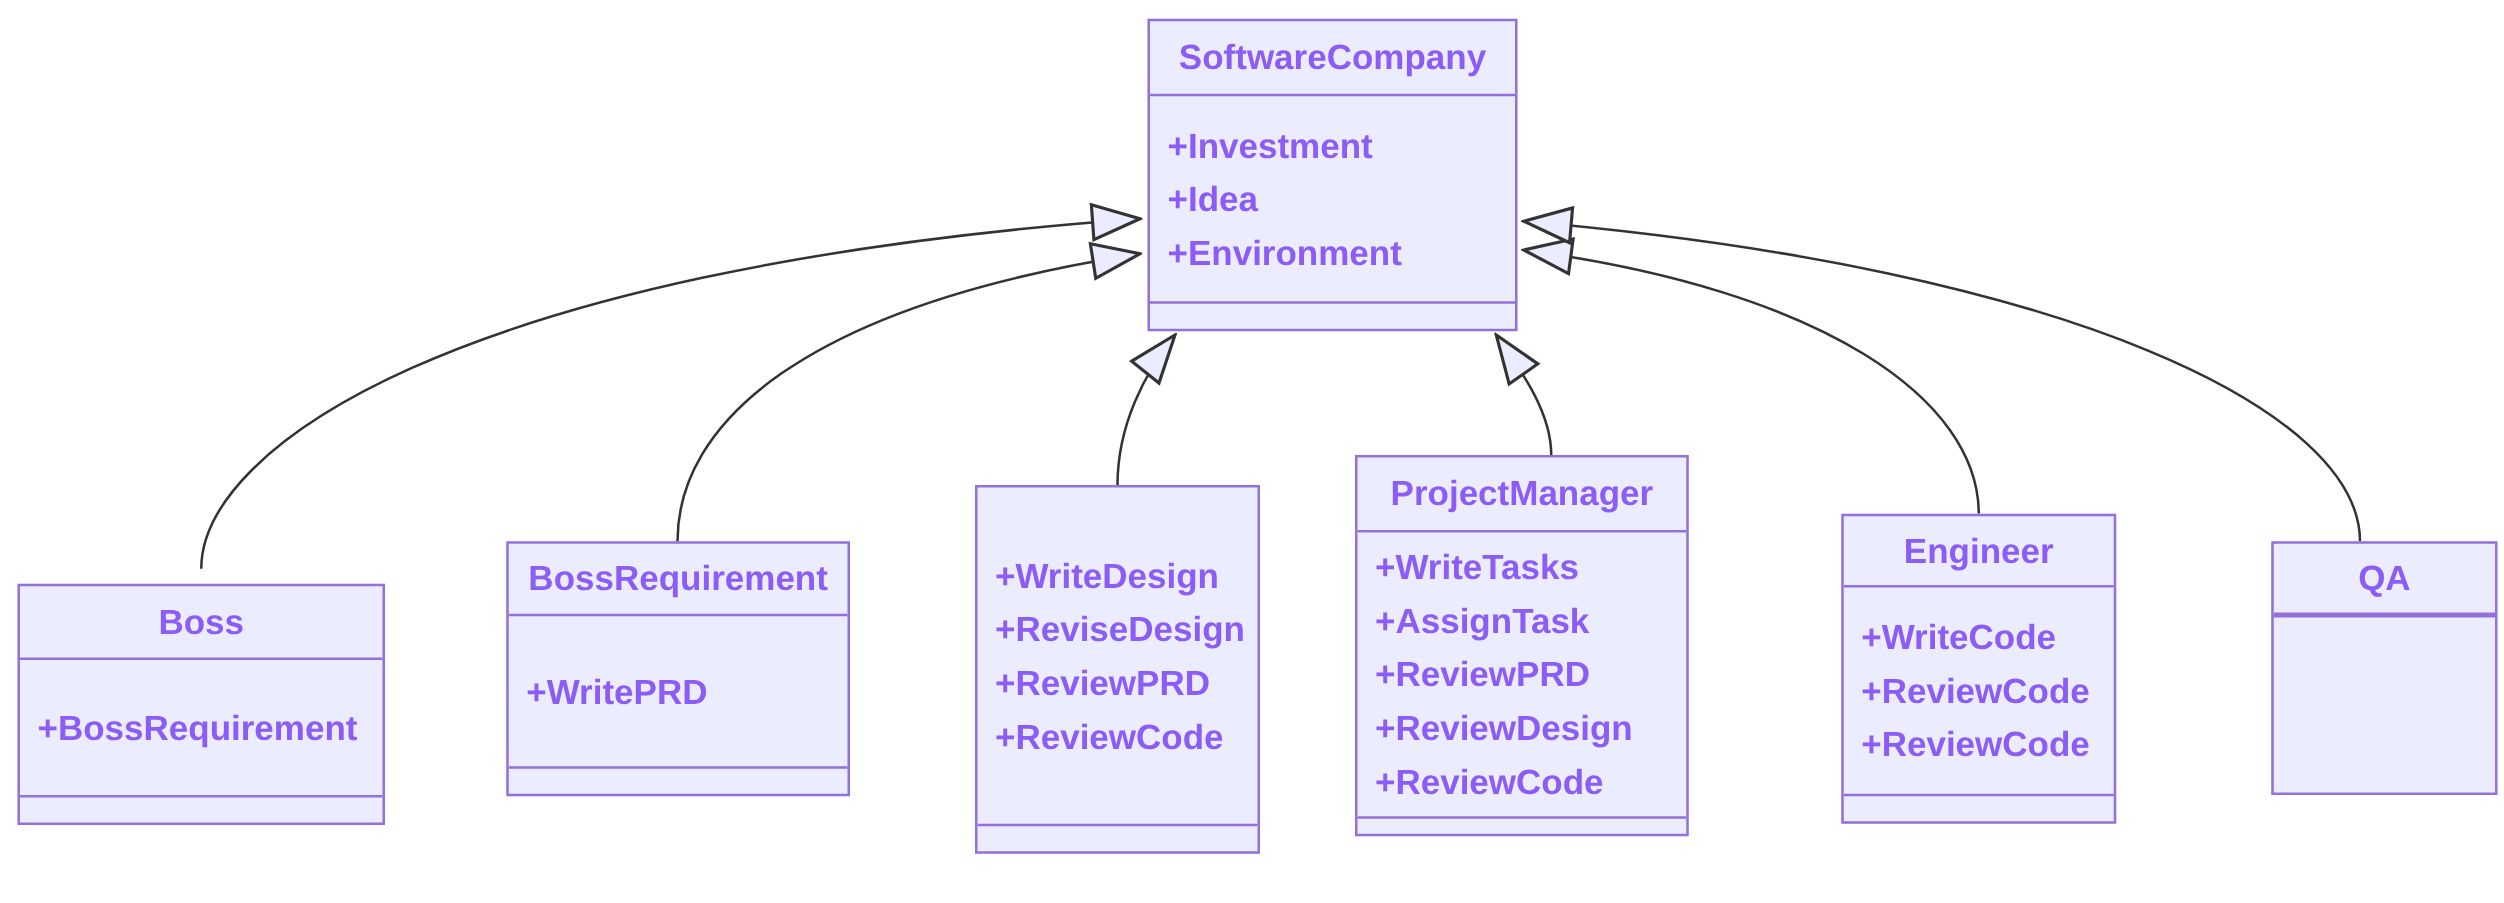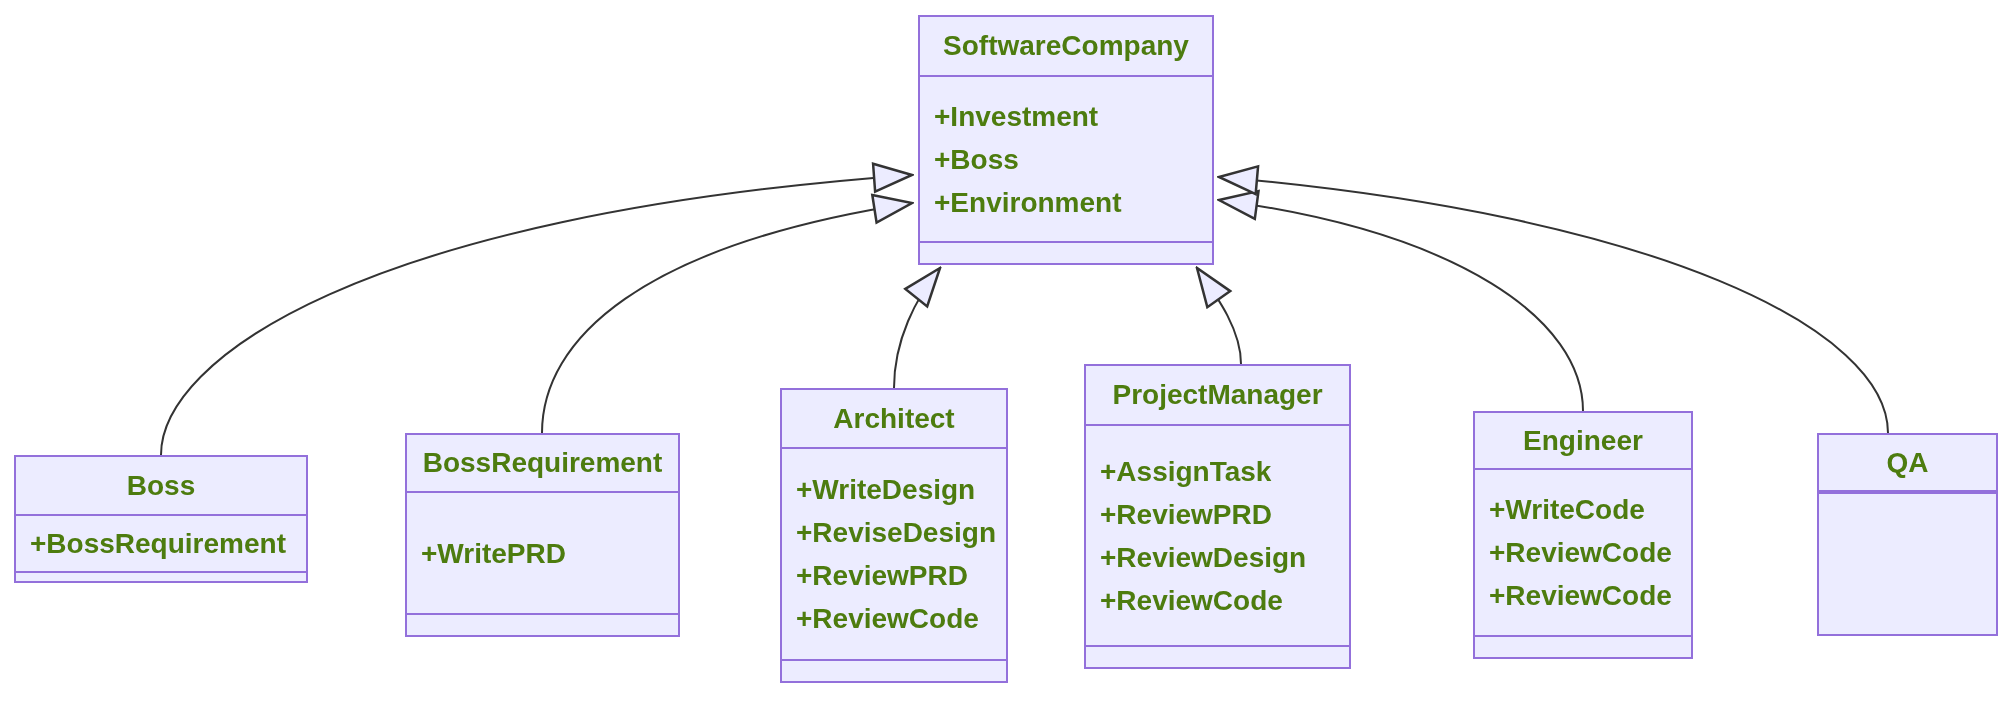--- a/index.html
+++ b/index.html
@@ -1,21 +1,21 @@
 <!DOCTYPE html>
 <html><head>
 <meta charset="utf-8">
 <style>
   html,body{margin:0;padding:0;background:#ffffff;}
   #stage{
     position:relative;
     width:2003px;height:722px;
     background:#ffffff;
     font-family:"Liberation Sans", sans-serif;
-    color:#4d7c0f;
+    color:#8b5cf6;
     overflow:hidden;
   }
   #edges{position:absolute;left:0;top:0;width:2003px;height:722px;}
   .class-box{
     position:absolute;
     background:#ECECFF;
     border:2px solid #9370DB;
     box-sizing:border-box;
     display:flex;
     flex-direction:column;
@@ -64,56 +64,56 @@
       <path d="M 1241 364 C 1241 330, 1218 298, 1197 268" marker-end="url(#tri)"></path>
       <path d="M 1583 411 C 1583 320, 1460 232, 1219 200" marker-end="url(#tri)"></path>
       <path d="M 1888 433 C 1888 330, 1660 215, 1219 177" marker-end="url(#tri)"></path>
     </g>
   </svg>
 
   <div class="class-box" style="left:918px;top:15px;width:296px;height:250px">
     <div class="class-title" style="height:60px">SoftwareCompany</div>
     <div class="class-members">
       <div class="member">+Investment</div>
-      <div class="member">+Boss</div>
+      <div class="member">+Idea</div>
       <div class="member">+Environment</div>
     </div>
     <div class="class-footer"></div>
   </div>
 
-  <div class="class-box" style="left:14px;top:455px;width:294px;height:128px">
+  <div class="class-box" style="left:14px;top:467px;width:294px;height:193px">
     <div class="class-title" style="height:59px">Boss</div>
     <div class="class-members">
       <div class="member">+BossRequirement</div>
     </div>
     <div class="class-footer"></div>
   </div>
 
   <div class="class-box" style="left:405px;top:433px;width:275px;height:204px">
     <div class="class-title" style="height:58px">BossRequirement</div>
     <div class="class-members">
       <div class="member">+WritePRD</div>
     </div>
     <div class="class-footer"></div>
   </div>
 
   <div class="class-box" style="left:780px;top:388px;width:228px;height:295px">
-    <div class="class-title" style="height:59px">Architect</div>
     <div class="class-members">
       <div class="member">+WriteDesign</div>
       <div class="member">+ReviseDesign</div>
       <div class="member">+ReviewPRD</div>
       <div class="member">+ReviewCode</div>
     </div>
     <div class="class-footer"></div>
   </div>
 
   <div class="class-box" style="left:1084px;top:364px;width:267px;height:305px">
     <div class="class-title" style="height:60px">ProjectManager</div>
     <div class="class-members">
+      <div class="member">+WriteTasks</div>
       <div class="member">+AssignTask</div>
       <div class="member">+ReviewPRD</div>
       <div class="member">+ReviewDesign</div>
       <div class="member">+ReviewCode</div>
     </div>
     <div class="class-footer"></div>
   </div>
 
   <div class="class-box" style="left:1473px;top:411px;width:220px;height:248px">
     <div class="class-title" style="height:57px">Engineer</div>

